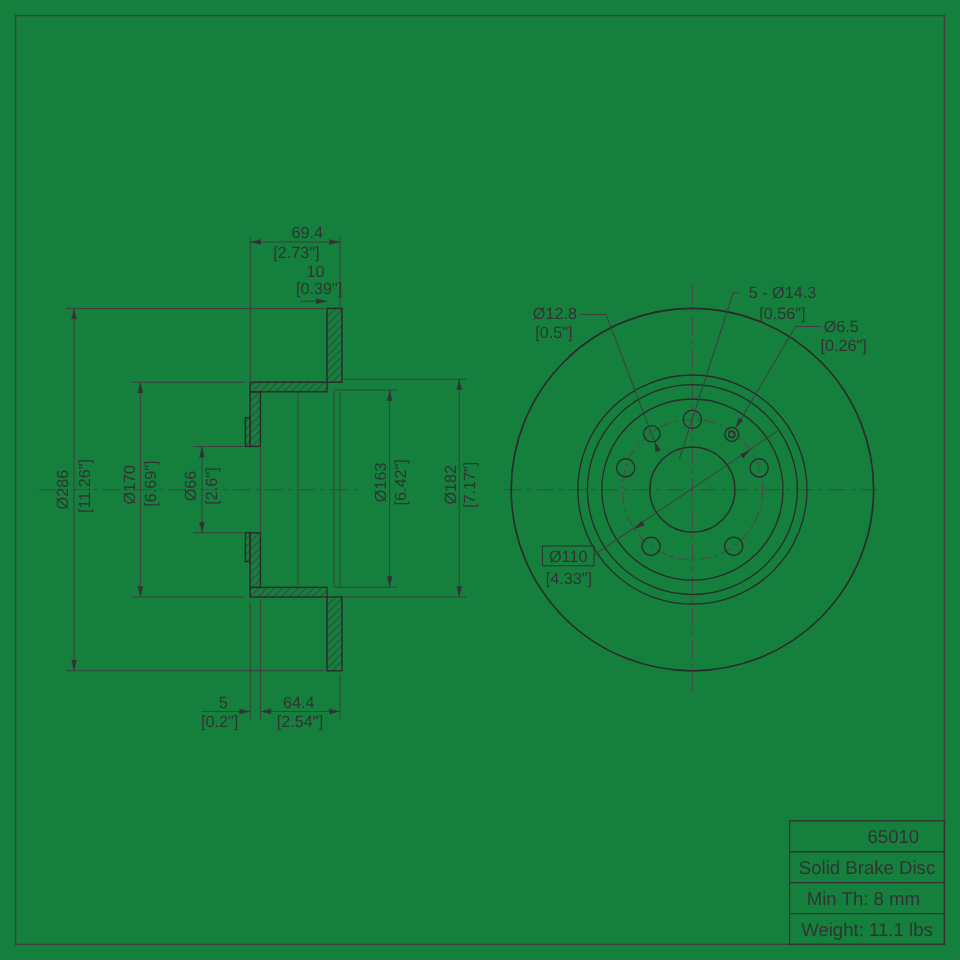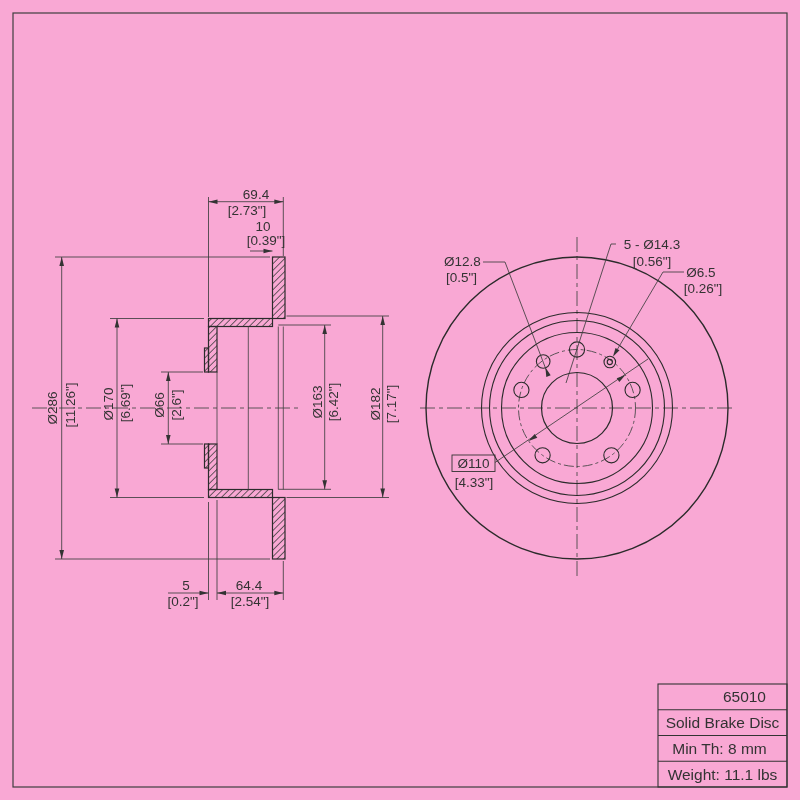--- a/index.html
+++ b/index.html
@@ -1,16 +1,16 @@
 <!DOCTYPE html>
 <html><head>
 <meta charset="utf-8">
 <style>
   html,body{margin:0;padding:0;background:#fff;}
-  .stage{position:relative;width:800px;height:800px;background:#f9a8d4;overflow:hidden;}
+  .stage{position:relative;width:800px;height:800px;background:#15803d;overflow:hidden;}
   svg{position:absolute;left:0;top:0;}
   text{font-family:"Liberation Sans","DejaVu Sans",sans-serif;fill:#333;}
   .dim-text{font-size:13.5px;}
   .tb-text{font-size:15.5px;}
   .hatched{stroke:#2b2b2b;stroke-width:1.2;}
   .thin{stroke:#3f3f3f;stroke-width:0.8;fill:none;}
   .dimline{stroke:#3f3f3f;stroke-width:0.85;fill:none;}
   .cline{stroke:#4a4a4a;stroke-width:0.9;fill:none;stroke-dasharray:15 4 4 4;}
   .bcline{stroke:#4a4a4a;stroke-width:0.9;fill:none;stroke-dasharray:10 3 3 3;}
   .arrow{fill:#333;stroke:none;}

